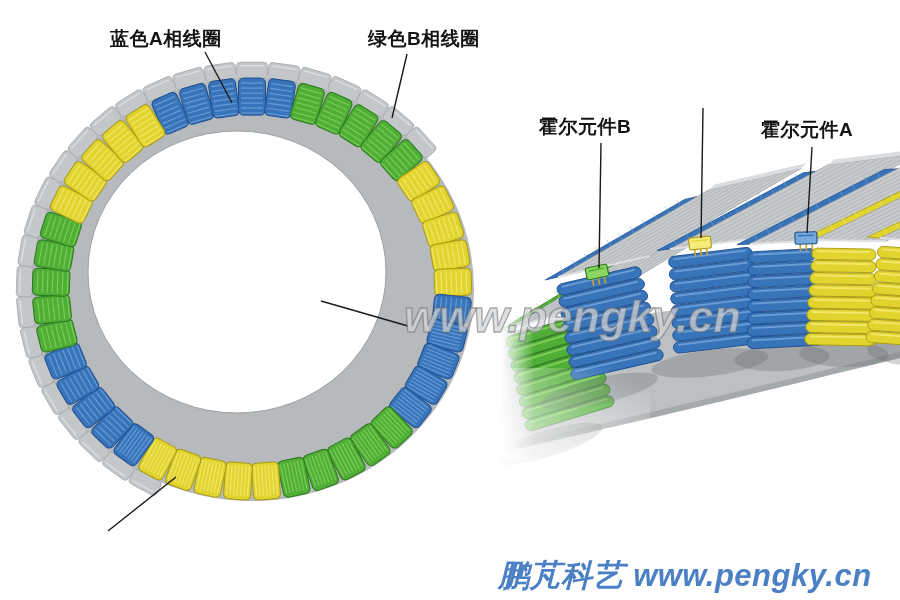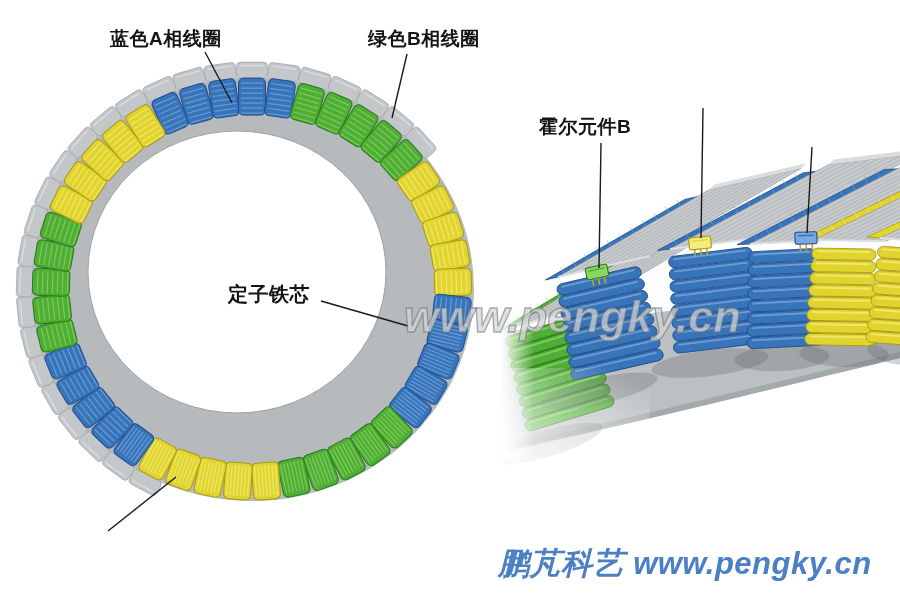--- a/index.html
+++ b/index.html
@@ -860,25 +860,25 @@
         <line x1="812" y1="147" x2="807" y2="233" stroke="#1a1a1a" stroke-width="1.4"></line>
       </g>
     </svg>
 
   <div class="watermark">www.pengky.cn</div>
 
   <div class="lbl" style="left:110px;top:26px">蓝色A相线圈</div>
 
   <div class="lbl" style="left:368px;top:26px">绿色B相线圈</div>
 
-  <div class="lbl lbl-core" style="left:228px;top:281px">定子铁芯</div>
 
 
   <div class="lbl" style="left:539px;top:114px">霍尔元件B</div>
 
 
-
-  <div class="footer" style="color: rgb(75, 128, 196);">
+  <div class="lbl" style="left:761px;top:117px">霍尔元件A</div>
+
+  <div class="footer" style="color: rgb(75, 128, 196); margin-top: 12px;">
     <span>鹏芃科艺</span>
     <span> </span>
     <span>www.pengky.cn</span>
   </div>
 </div>
 
 </body></html>

